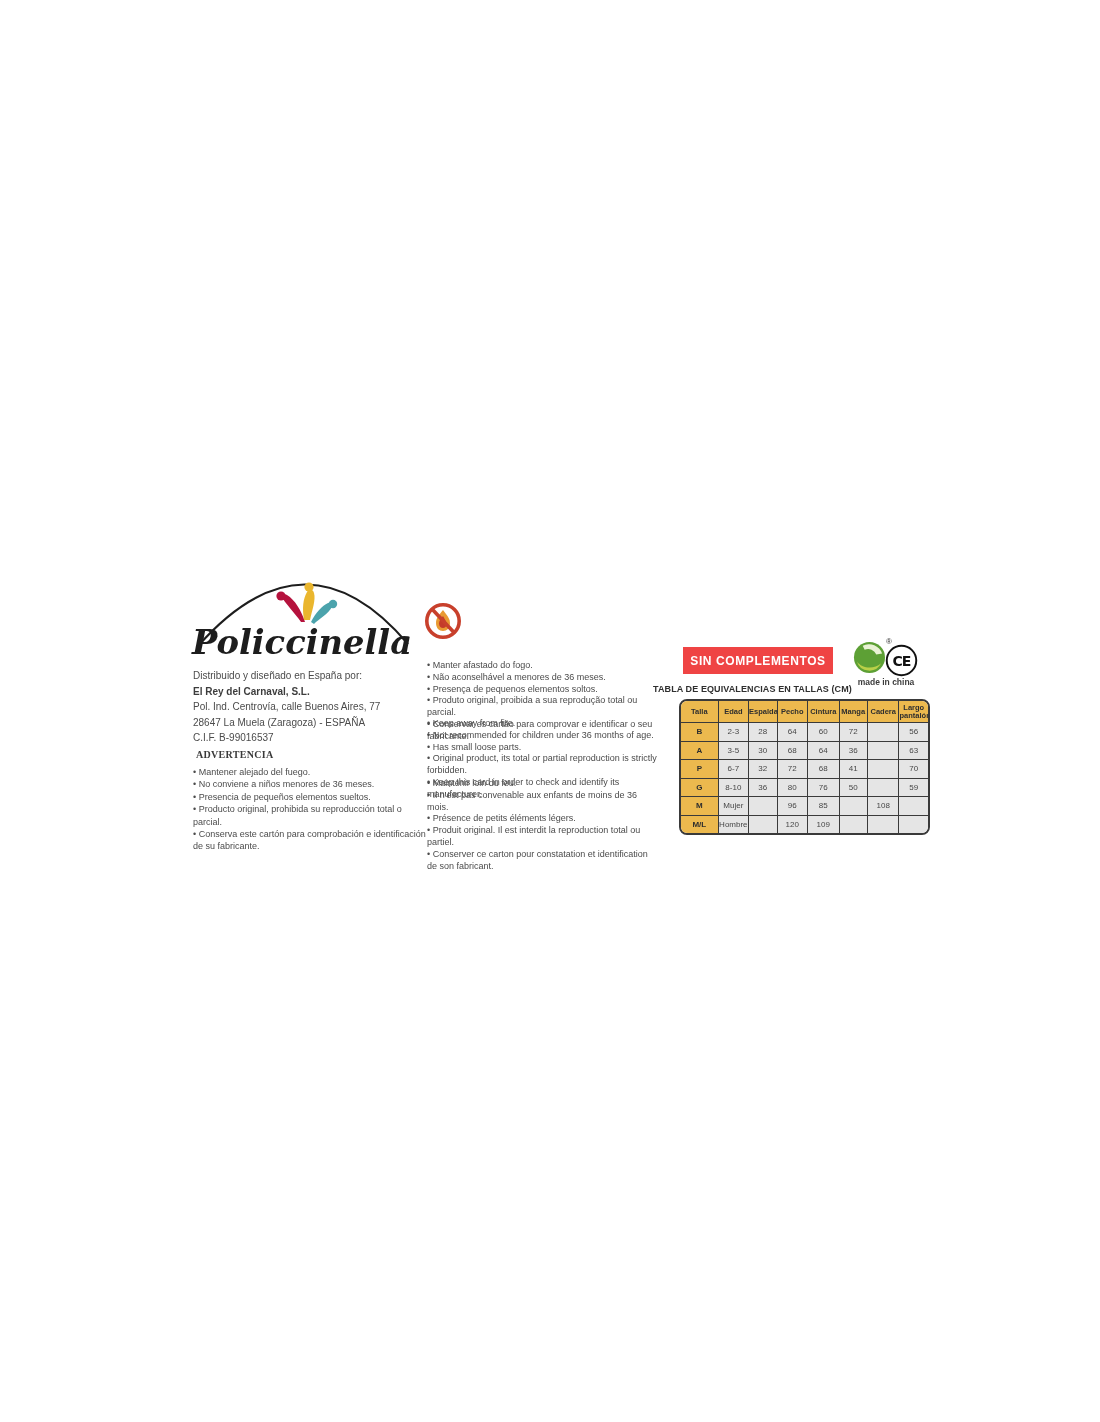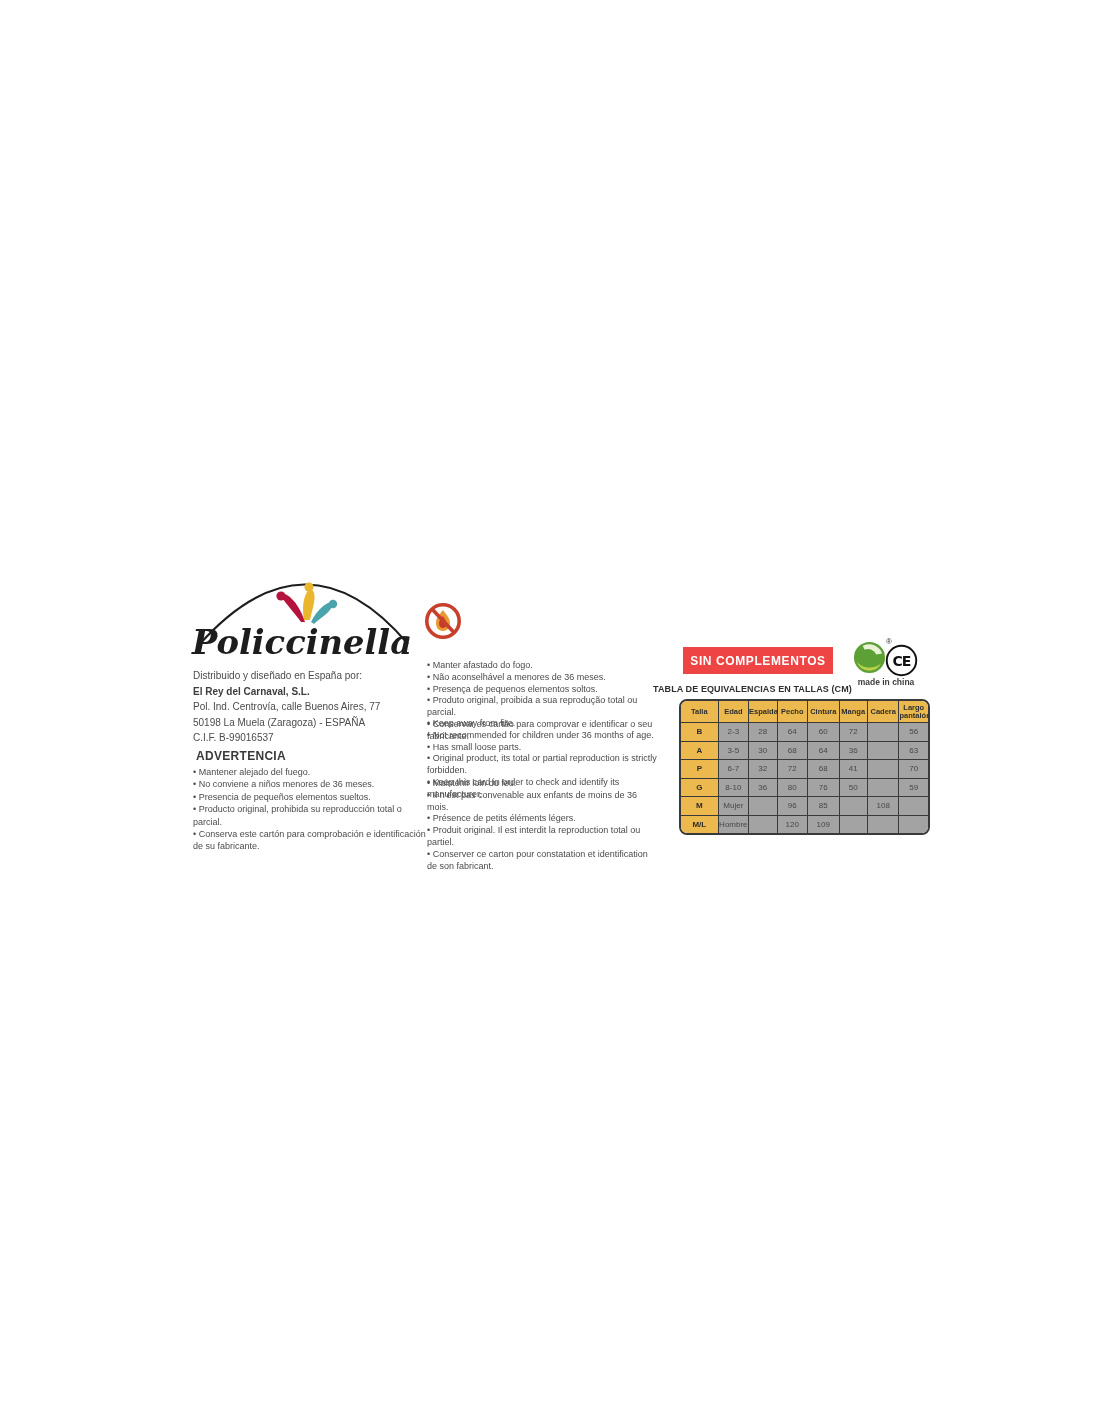--- a/index.html
+++ b/index.html
@@ -3,21 +3,21 @@
 <meta charset="utf-8">
 <style>
   html,body{margin:0;padding:0;background:#fff;}
   .page{position:relative;width:1100px;height:1422px;background:#ffffff;overflow:hidden;
         font-family:"Liberation Sans", sans-serif;color:#4b4b4b;}
 
   
   .logo-block{position:absolute;left:166px;top:558px;width:232px;height:106px;margin-left:22px;}
   .address-block{position:absolute;left:193px;top:668px;width:225px;font-size:10px;line-height:15.5px;color:#4b4b4b;}
   .address-block .company{font-weight:bold;color:#3d3d3d;}
-  .adv-title{position:absolute;left:196px;top:749px;font-size:12px;font-weight:bold;color:#3a3a3a;letter-spacing:.3px;}
+  .adv-title{position:absolute;left:196px;top:749px;font-size:10px;font-weight:bold;color:#3a3a3a;letter-spacing:.3px;font-family:Liberation Serif, serif;}
   .warn-list{position:absolute;left:193px;top:766px;width:236px;margin:0;padding:0;list-style:none;
              font-size:9px;line-height:12.4px;color:#4b4b4b;}
   .warn-list li::before{content:"• ";}
 
   
   .fire-icon{position:absolute;left:423px;top:601px;width:40px;height:40px;}
   .alert-lines{position:absolute;left:467px;top:605px;font-size:9px;line-height:11.3px;font-weight:bold;color:#575757;}
   .lang-group{position:absolute;left:425px;width:232px;margin:2px;padding:0;list-style:none;
               font-size:9px;line-height:11.8px;color:#4b4b4b;}
   .lang-group li::before{content:"• ";}
@@ -36,21 +36,21 @@
            font-size:8.5px;font-weight:bold;color:#3d3d3d;}
   .table-title{position:absolute;left:653px;top:684px;font-size:9px;font-weight:bold;color:#2f2f2f;letter-spacing:.1px;}
 
   .table-wrap{position:absolute;left:679px;top:699px;width:247px;border:2px solid #3a3a3a;border-radius:8px;overflow:hidden;background:#fff;}
   table.sizes{border-collapse:separate;border-spacing:0;width:100%;table-layout:fixed;}
   table.sizes th, table.sizes td{border-right:1.5px solid #3a3a3a;border-bottom:1.5px solid #3a3a3a;
          text-align:center;vertical-align:middle;padding:0;}
   table.sizes th:last-child, table.sizes td:last-child{border-right:none;}
   table.sizes tr:last-child td{border-bottom:none;}
   table.sizes thead th{background:#ecb94e;color:#2e2e2e;font-size:7.5px;font-weight:bold;height:21px;line-height:8px;}
-  table.sizes tbody td{height:17.5px;font-size:8px;color:#474747;background:#a3a3a3;}
+  table.sizes tbody td{height:17.5px;font-size:8px;color:#474747;background:#e5e5e5;}
   table.sizes tbody td.talla{background:#ecb94e;font-weight:bold;color:#2e2e2e;}
   .c0{width:37px;}.c1{width:30px;}.c2{width:28px;}.c3{width:30px;}
   .c4{width:31px;}.c5{width:28px;}.c6{width:31px;}.c7{width:28px;}
 </style>
 </head>
 <body>
 
 <div class="page">
 
   <div class="logo-block">
@@ -66,21 +66,21 @@
         <circle cx="145" cy="46" r="4.2" fill="#4ba3ac"></circle>
       </g>
       <text x="4" y="96" font-family="DejaVu Serif, serif" font-style="italic" font-weight="bold" font-size="34" fill="#1d1d1d" textLength="220" lengthAdjust="spacingAndGlyphs">Policcinella</text>
     </svg>
   </div>
 
   <div class="address-block">
     <div>Distribuido y diseñado en España por:</div>
     <div class="company">El Rey del Carnaval, S.L.</div>
     <div>Pol. Ind. Centrovía, calle Buenos Aires, 77</div>
-    <div>50198 La Muela (Zaragoza) - ESPAÑA</div>
+    <div>28647 La Muela (Zaragoza) - ESPAÑA</div>
     <div>C.I.F. B-99016537</div>
   </div>
 
   <div class="adv-title">ADVERTENCIA</div>
   <ul class="warn-list">
     <li>Mantener alejado del fuego.</li>
     <li>No conviene a niños menores de 36 meses.</li>
     <li>Presencia de pequeños elementos sueltos.</li>
     <li>Producto original, prohibida su reproducción total o parcial.</li>
     <li>Conserva este cartón para comprobación e identificación de su fabricante.</li>

